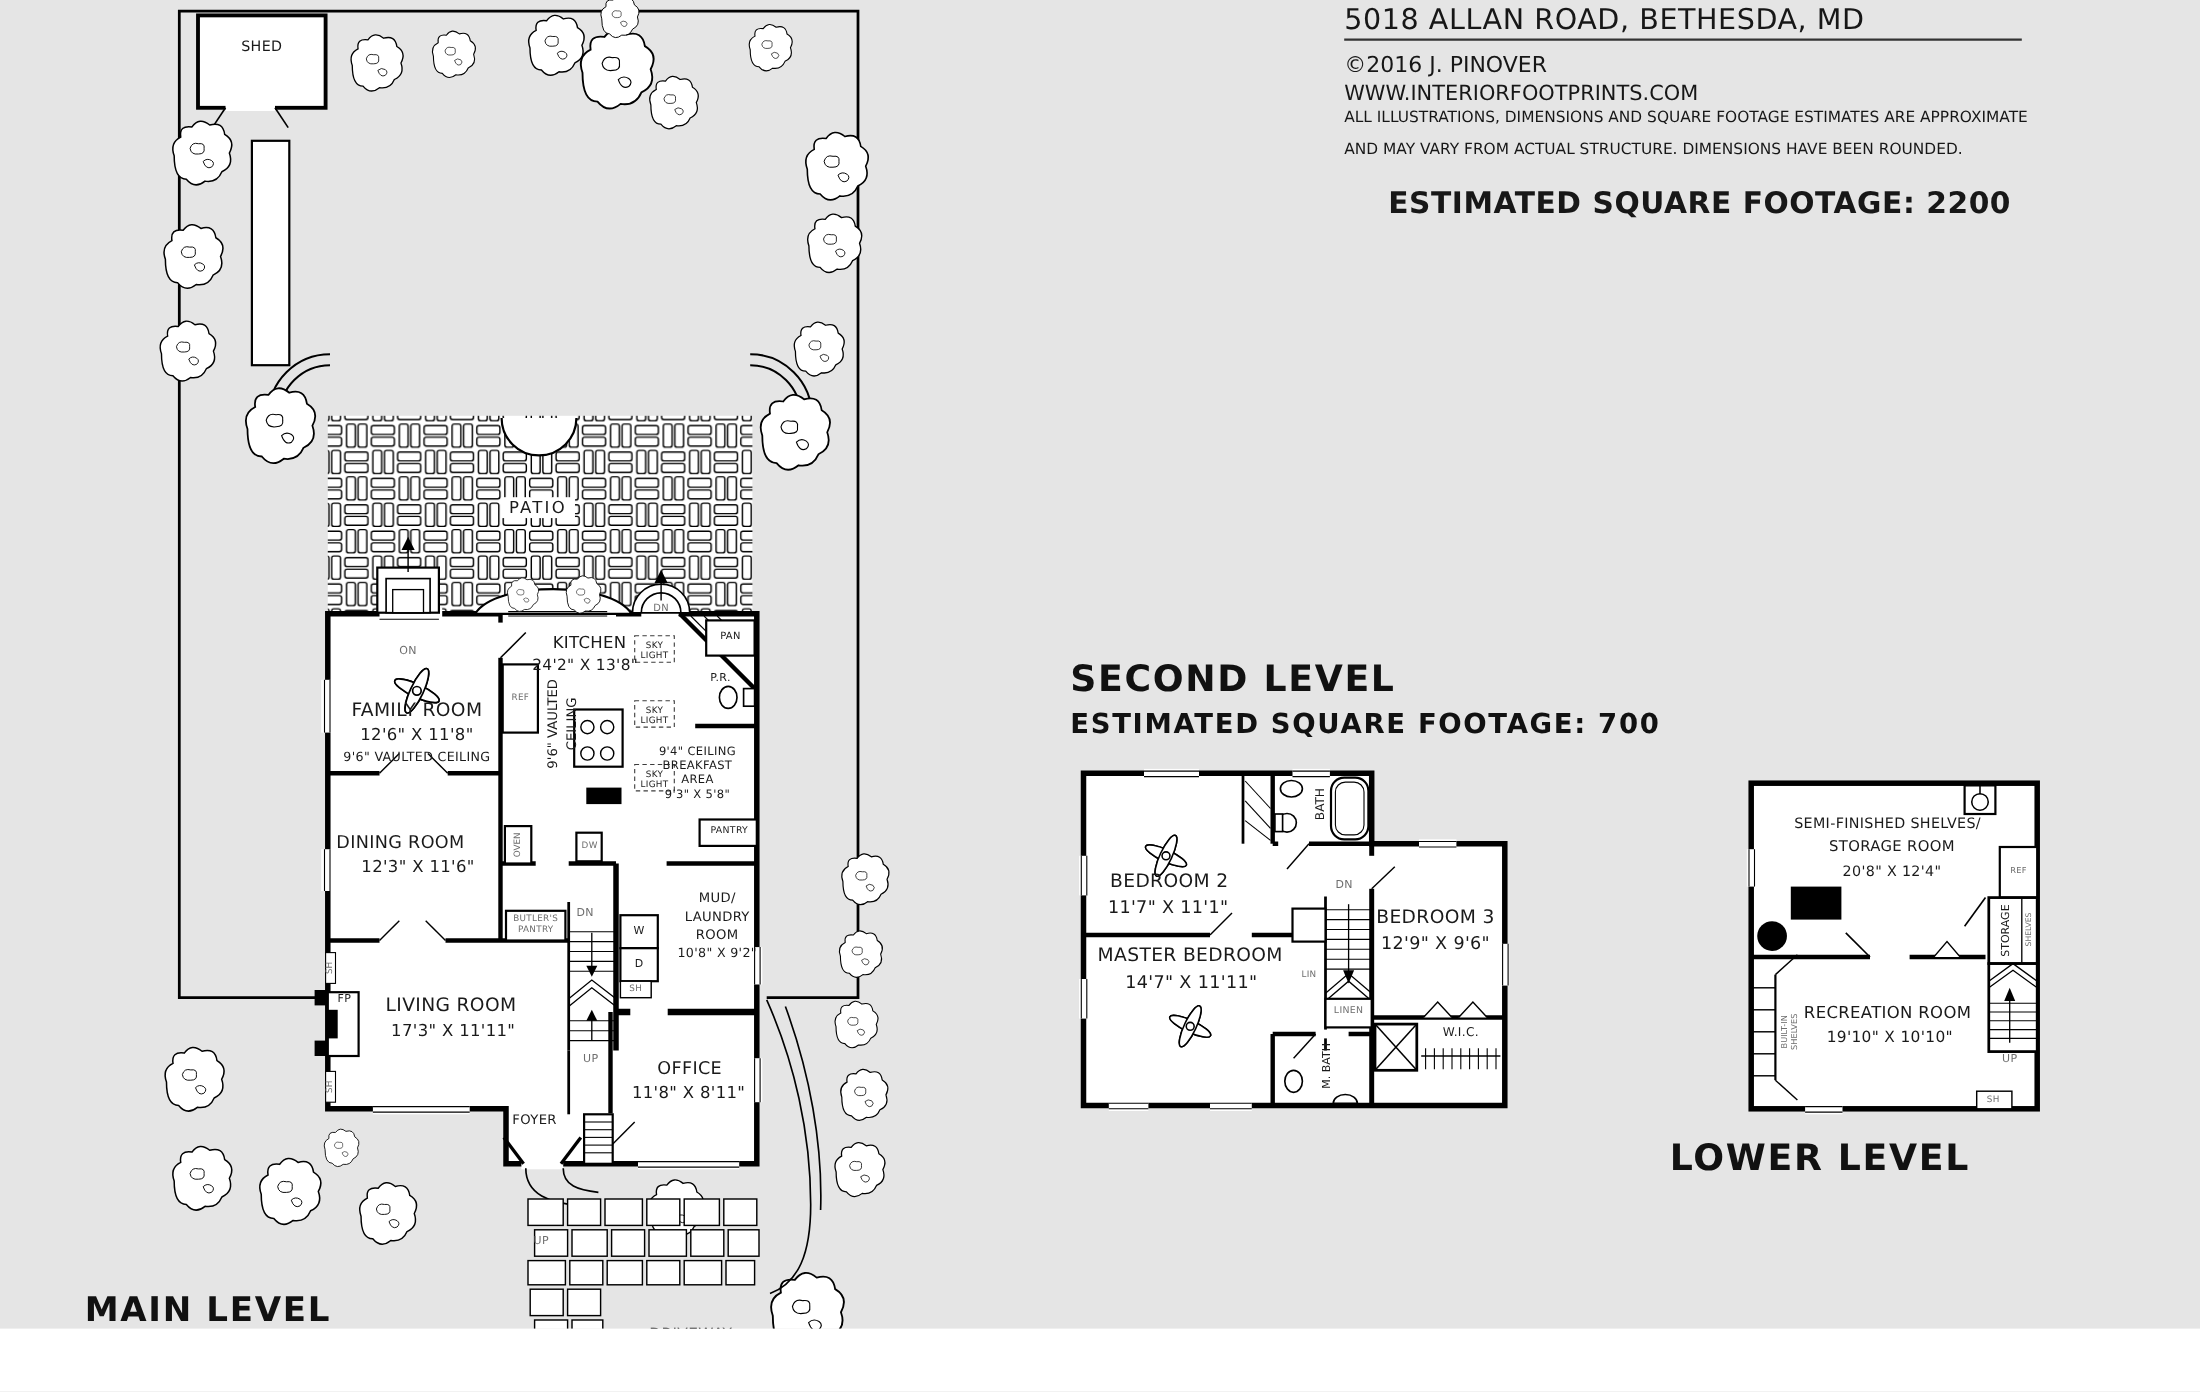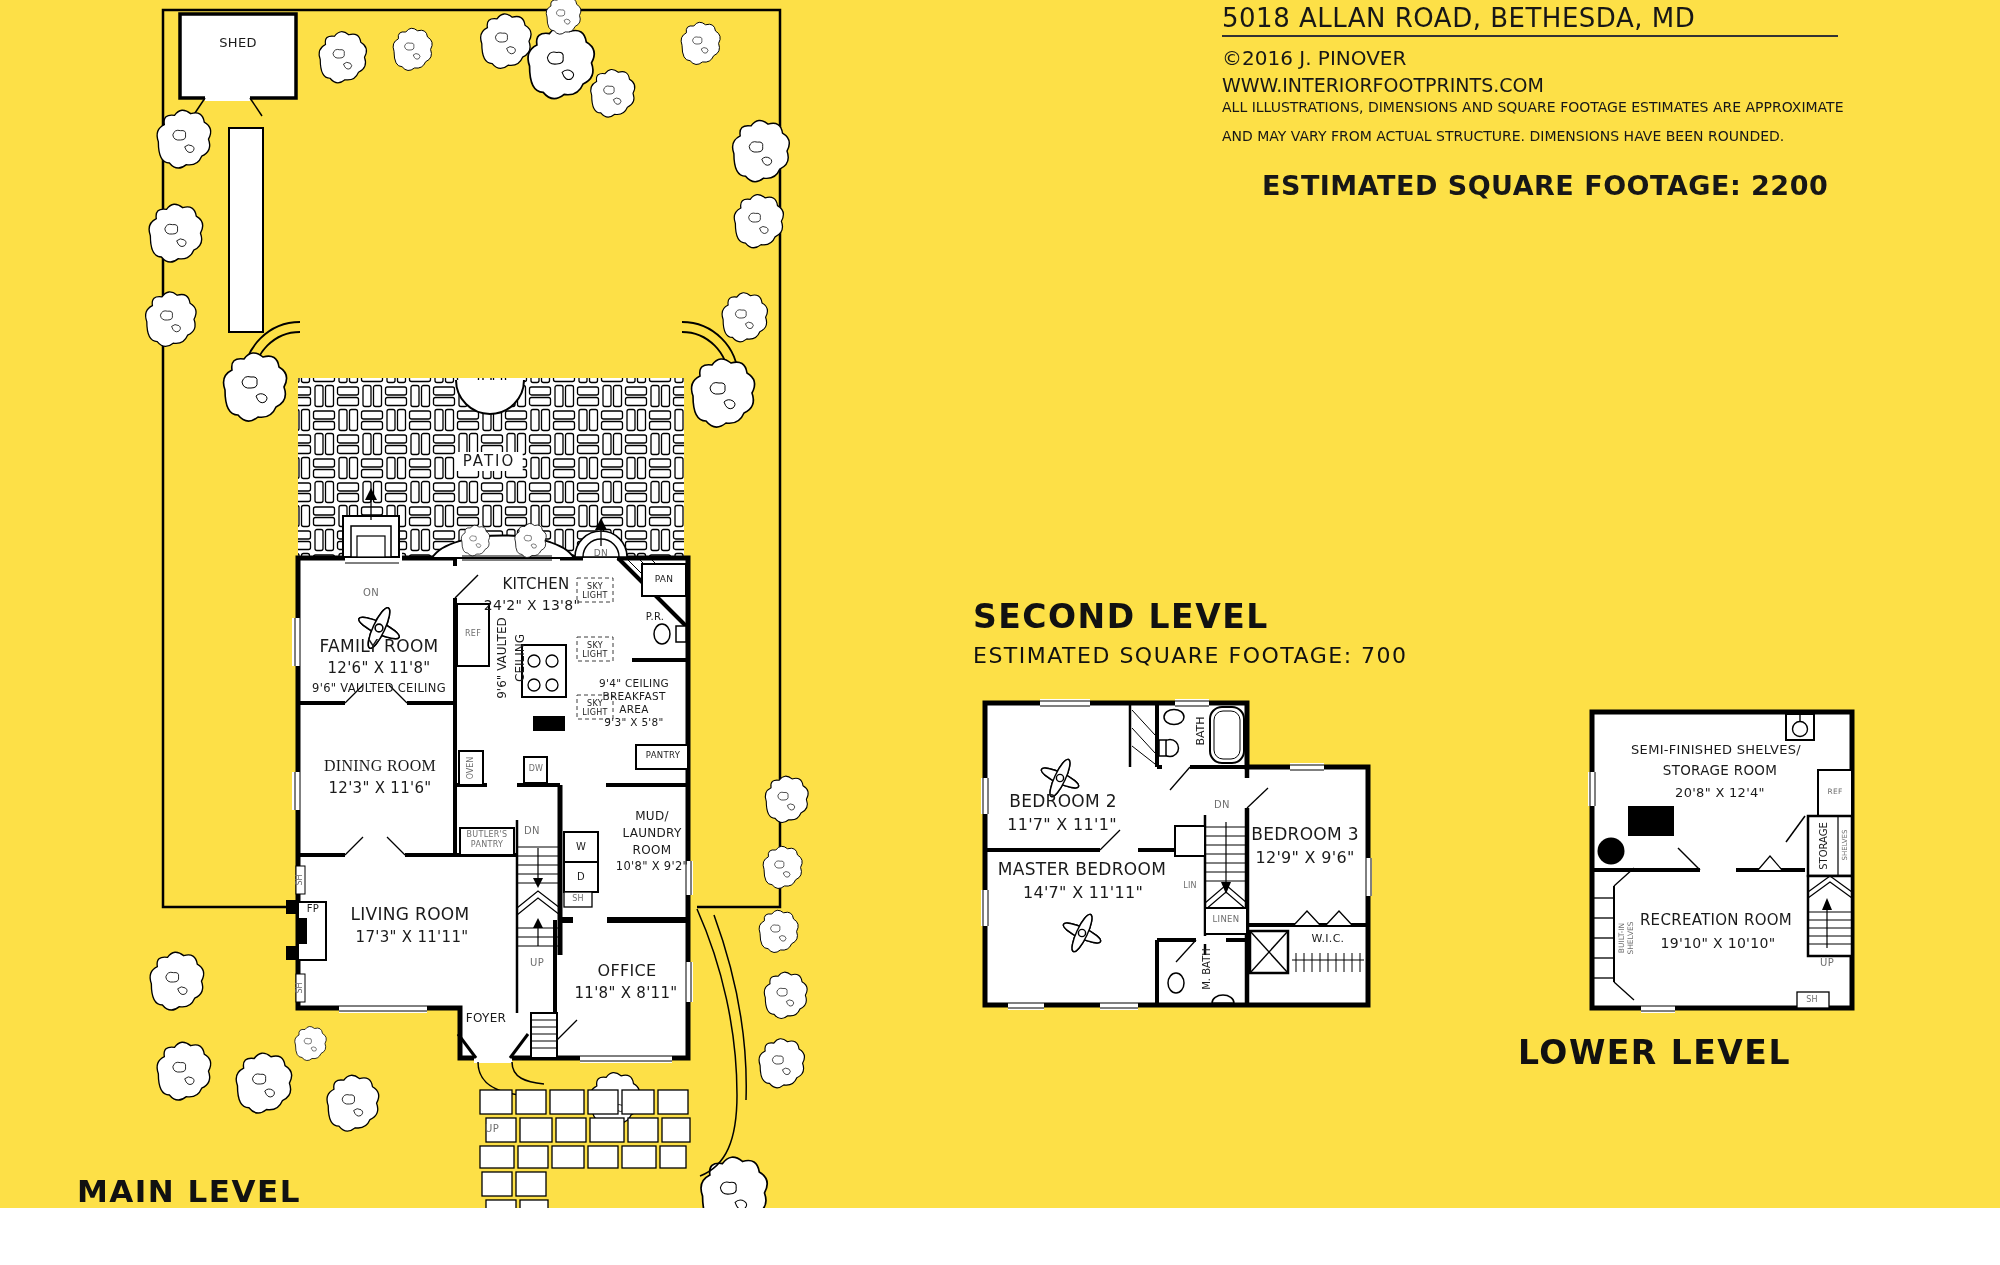--- a/index.html
+++ b/index.html
@@ -1,16 +1,16 @@
 <!DOCTYPE html>
 <html><head>
 <meta charset="utf-8">
 <style>
   html,body{margin:0;padding:0;background:#fff;}
-  #stage{position:relative;width:2000px;height:1208px;background:#fde047;overflow:hidden;
+  #stage{position:relative;width:2000px;height:1208px;background:#e5e5e5;overflow:hidden;
          font-family:"DejaVu Sans",sans-serif;color:#1a1a1a;}
   #plan-svg{position:absolute;left:0;top:0;}
   .lbl{position:absolute;transform:translateX(-50%);white-space:nowrap;letter-spacing:.3px;
        font-family:"DejaVu Sans",sans-serif;color:#1a1a1a;text-align:center;line-height:1;}
   .vlbl{position:absolute;transform:translate(-50%,-50%) rotate(-90deg);white-space:nowrap;
         font-family:"DejaVu Sans",sans-serif;color:#1a1a1a;line-height:1;}
   .ttl{position:absolute;white-space:nowrap;font-weight:700;letter-spacing:1.5px;color:#111;
        font-family:"DejaVu Sans",sans-serif;line-height:1;}
   .gray{color:#6e6e6e;}
   .pill{background:#fff;padding:2px 7px;}
@@ -461,21 +461,21 @@
 <div class="lbl" style="left:634px;top:678px;font-size:10.5px;">9'4" CEILING</div>
 <div class="lbl" style="left:634px;top:691px;font-size:10.5px;">BREAKFAST</div>
 <div class="lbl" style="left:634px;top:704px;font-size:10.5px;">AREA</div>
 <div class="lbl" style="left:634px;top:717px;font-size:10.5px;">9'3" X 5'8"</div>
 <div class="lbl" style="left:663px;top:751px;font-size:8.5px;">PANTRY</div>
 
 <div class="lbl" style="left:379px;top:638px;font-size:17px;">FAMILY ROOM</div>
 <div class="lbl" style="left:379px;top:661px;font-size:15px;">12'6" X 11'8"</div>
 <div class="lbl" style="left:379px;top:683px;font-size:11.5px;">9'6" VAULTED CEILING</div>
 
-<div class="lbl" style="left:380px;top:758px;font-size:16px;font-family:Liberation Serif, serif;">DINING ROOM</div>
+<div class="lbl" style="left:364px;top:758px;font-size:16px;">DINING ROOM</div>
 <div class="lbl" style="left:380px;top:781px;font-size:15px;">12'3" X 11'6"</div>
 
 <div class="vlbl gray" style="left:471px;top:768px;font-size:8px;">OVEN</div>
 <div class="lbl gray" style="left:536px;top:765px;font-size:8px;">DW</div>
 <div class="lbl gray" style="left:487px;top:831px;font-size:8px;">BUTLER'S</div>
 <div class="lbl gray" style="left:487px;top:841px;font-size:8px;">PANTRY</div>
 
 <div class="lbl gray" style="left:532px;top:826px;font-size:10px;">DN</div>
 <div class="lbl gray" style="left:537px;top:958px;font-size:10px;">UP</div>
 
@@ -498,21 +498,21 @@
 <div class="lbl" style="left:626px;top:986px;font-size:15px;">11'8" X 8'11"</div>
 <div class="lbl" style="left:486px;top:1012px;font-size:12px;">FOYER</div>
 
 <div class="lbl gray" style="left:492px;top:1124px;font-size:10px;">UP</div>
 <div class="lbl" style="left:628px;top:1206px;font-size:14px;">DRIVEWAY</div>
 
 <div class="ttl" style="left:77px;top:1176px;font-size:31px;">MAIN LEVEL</div>
 <div class="ttl" style="left:30px;top:1216px;font-size:26px;font-weight:400;">ESTIMATED SQUARE FOOTAGE: 1250</div>
 
 <div class="ttl" style="left:973px;top:600px;font-size:33px;">SECOND LEVEL</div>
-<div class="ttl" style="left:973px;top:645px;font-size:22px;font-weight:400;text-align:center;">ESTIMATED SQUARE FOOTAGE: 700</div>
+<div class="ttl" style="left:973px;top:645px;font-size:25px;font-weight:700;text-align:center;">ESTIMATED SQUARE FOOTAGE: 700</div>
 
 <div class="vlbl" style="left:1200px;top:731px;font-size:11px;">BATH</div>
 <div class="lbl" style="left:1063px;top:793px;font-size:17px;">BEDROOM 2</div>
 <div class="lbl" style="left:1062px;top:817px;font-size:16px;">11'7" X 11'1"</div>
 <div class="lbl gray" style="left:1222px;top:800px;font-size:10px;">DN</div>
 <div class="lbl gray" style="left:1190px;top:836px;font-size:8px;margin-top:46px;">LIN</div>
 <div class="lbl" style="left:1305px;top:826px;font-size:17px;">BEDROOM 3</div>
 <div class="lbl" style="left:1305px;top:850px;font-size:16px;">12'9" X 9'6"</div>
 <div class="lbl" style="left:1082px;top:861px;font-size:17px;">MASTER BEDROOM</div>
 <div class="lbl" style="left:1083px;top:885px;font-size:16px;">14'7" X 11'11"</div>

